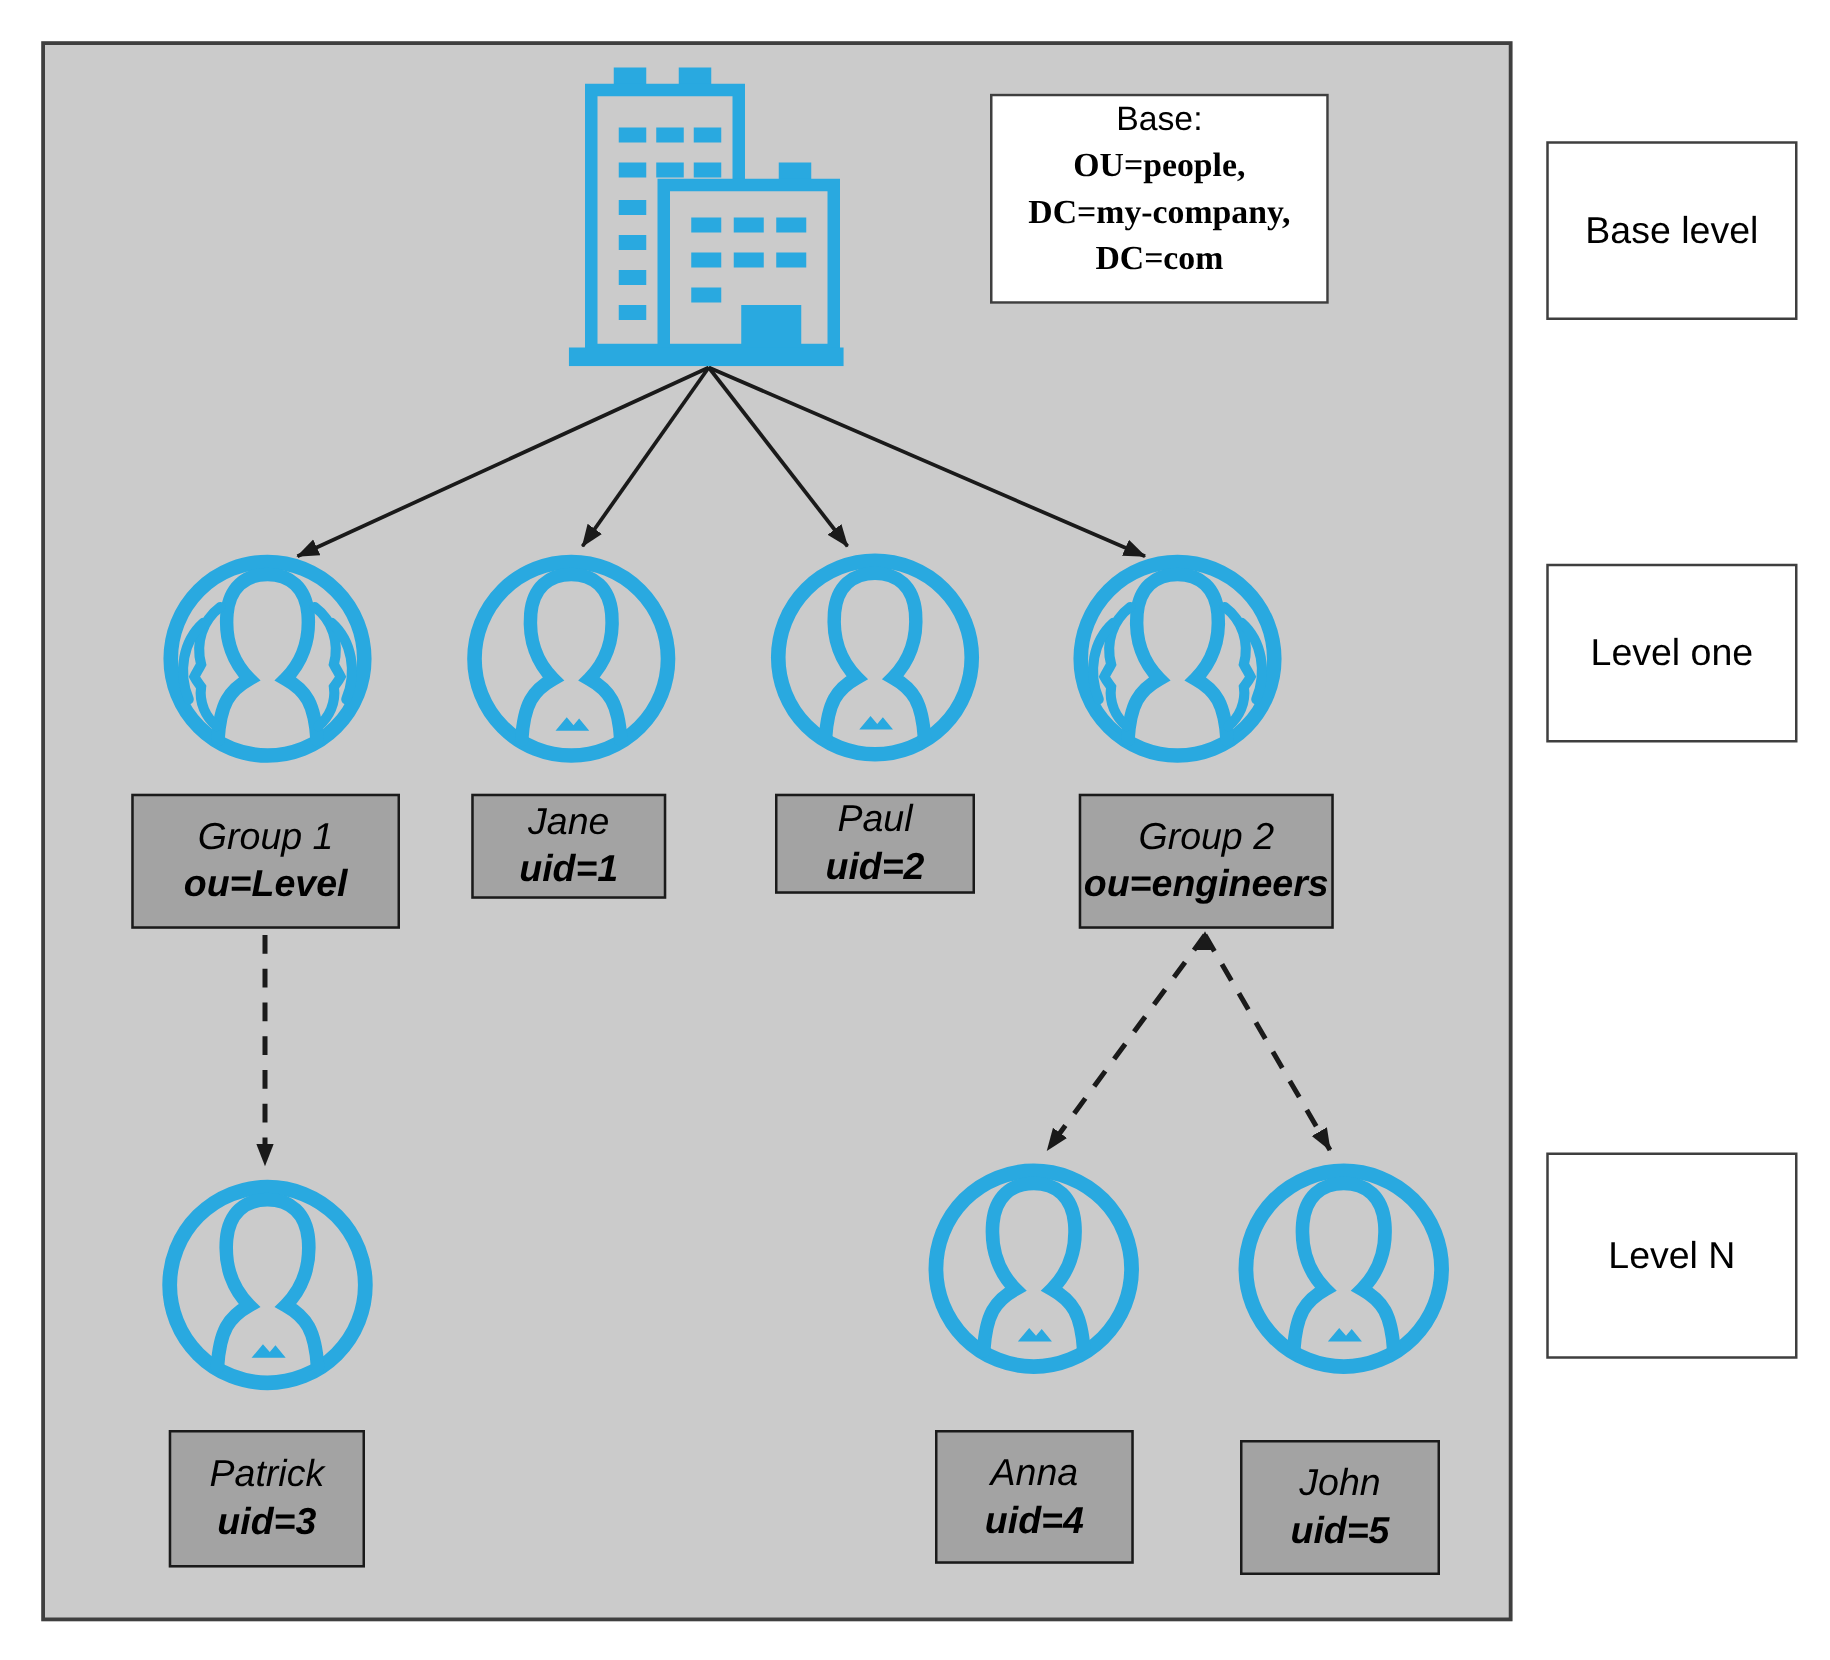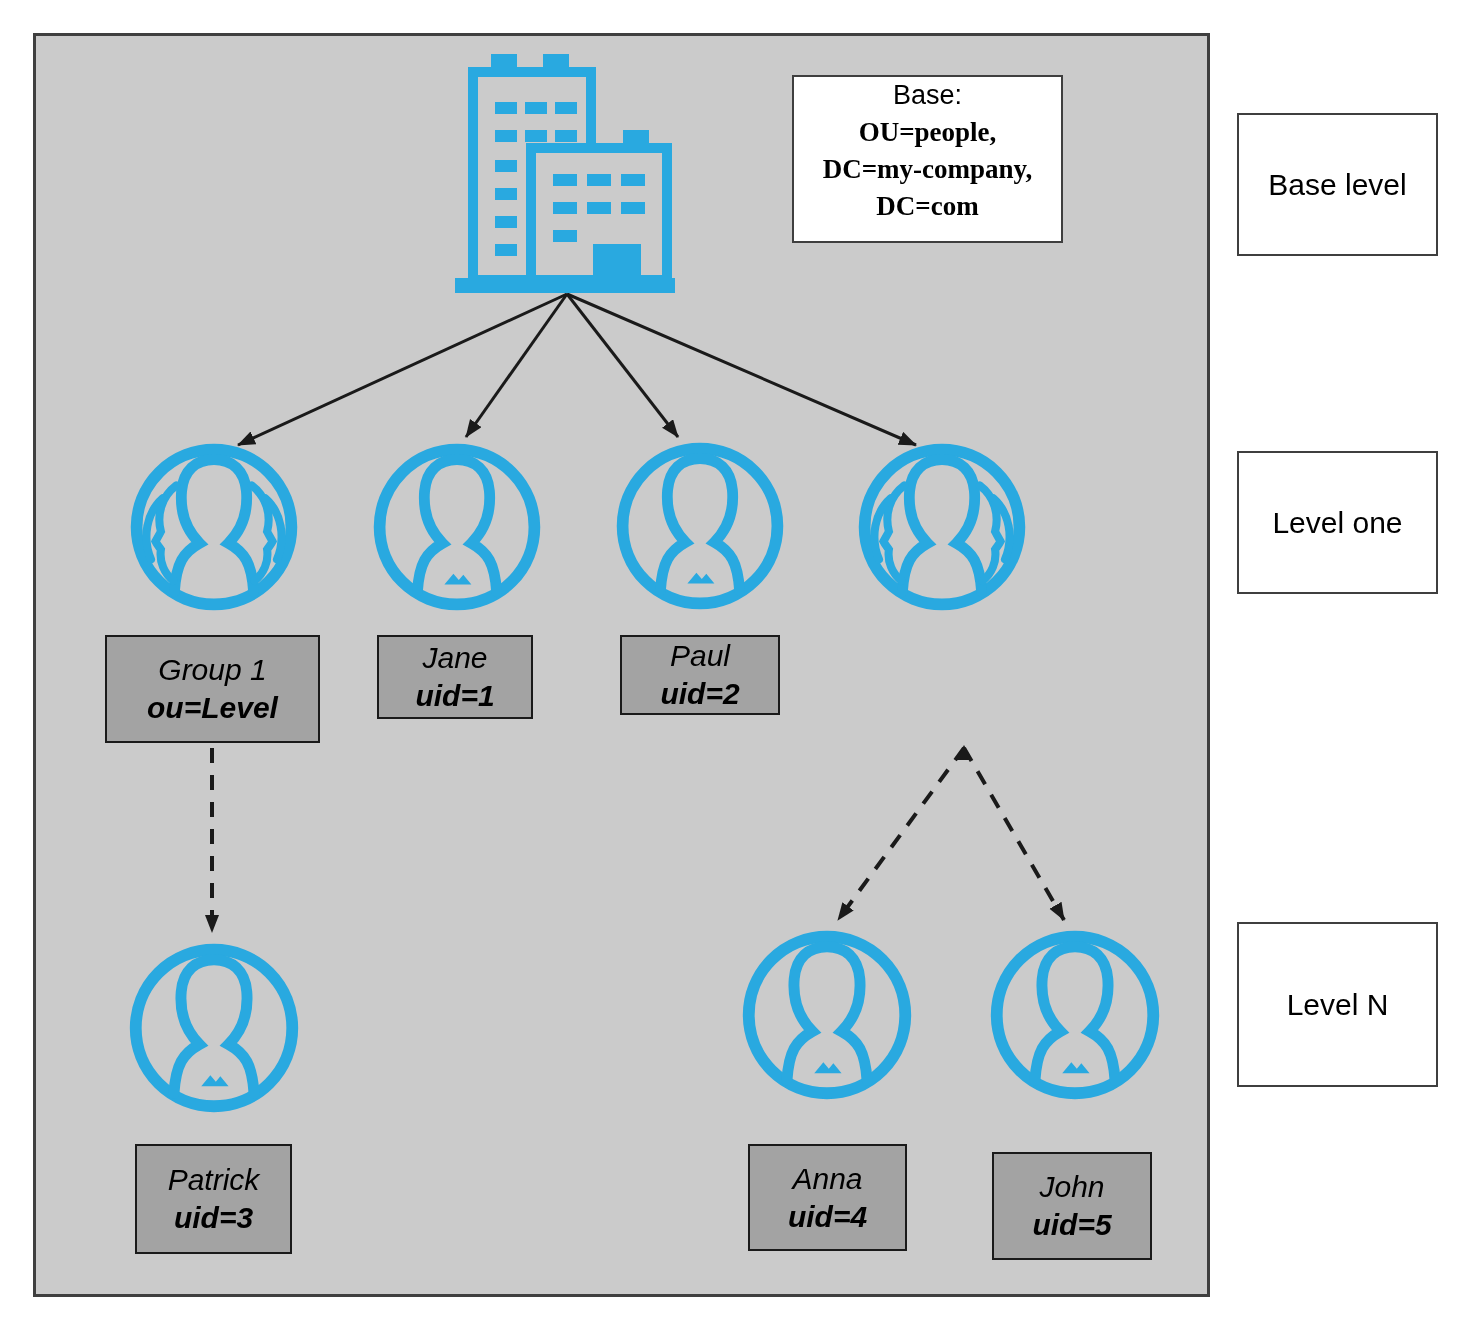--- a/index.html
+++ b/index.html
@@ -151,20 +151,24 @@
     <div class="l2">ou=Level</div>
   </div>
   <div class="box b-jane">
     <div class="l1">Jane</div>
     <div class="l2">uid=1</div>
   </div>
   <div class="box b-paul">
     <div class="l1">Paul</div>
     <div class="l2">uid=2</div>
   </div>
+  <div class="box b-group2">
+    <div class="l1">Group 2</div>
+    <div class="l2">ou=engineers</div>
+  </div>
 
   <div class="box b-patrick">
     <div class="l1">Patrick</div>
     <div class="l2">uid=3</div>
   </div>
   <div class="box b-anna">
     <div class="l1">Anna</div>
     <div class="l2">uid=4</div>
   </div>
   <div class="box b-john">

